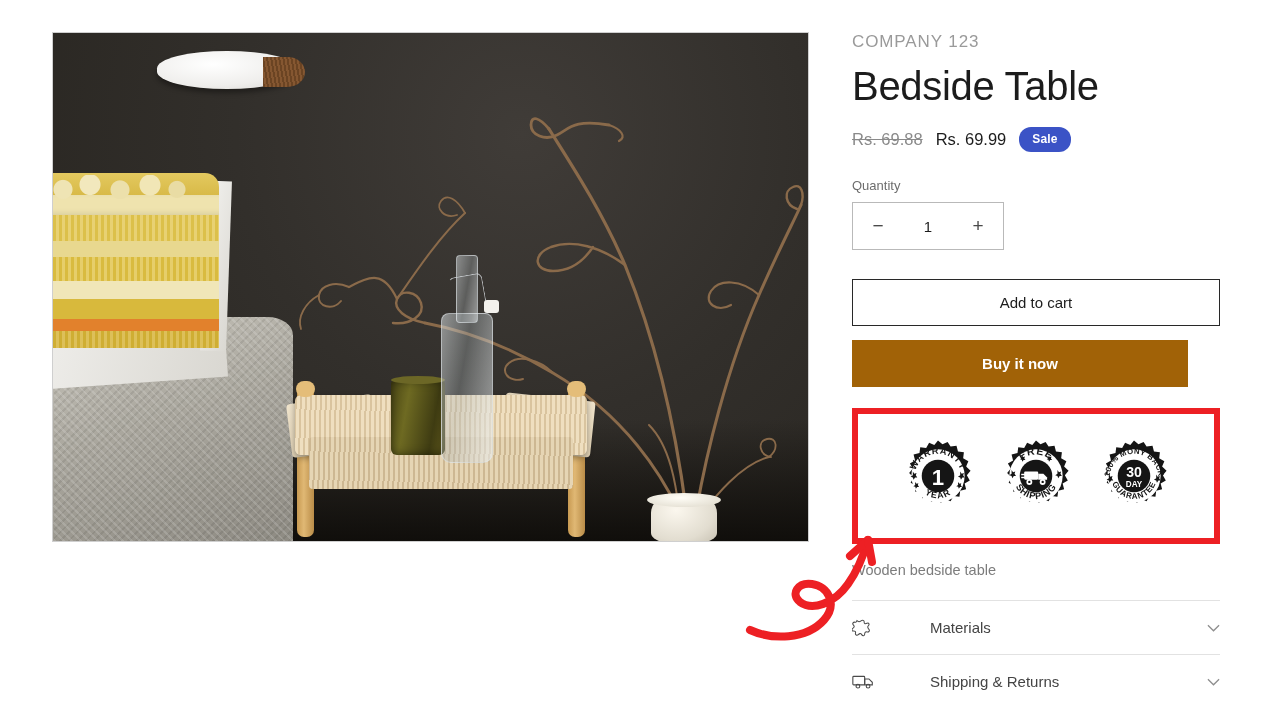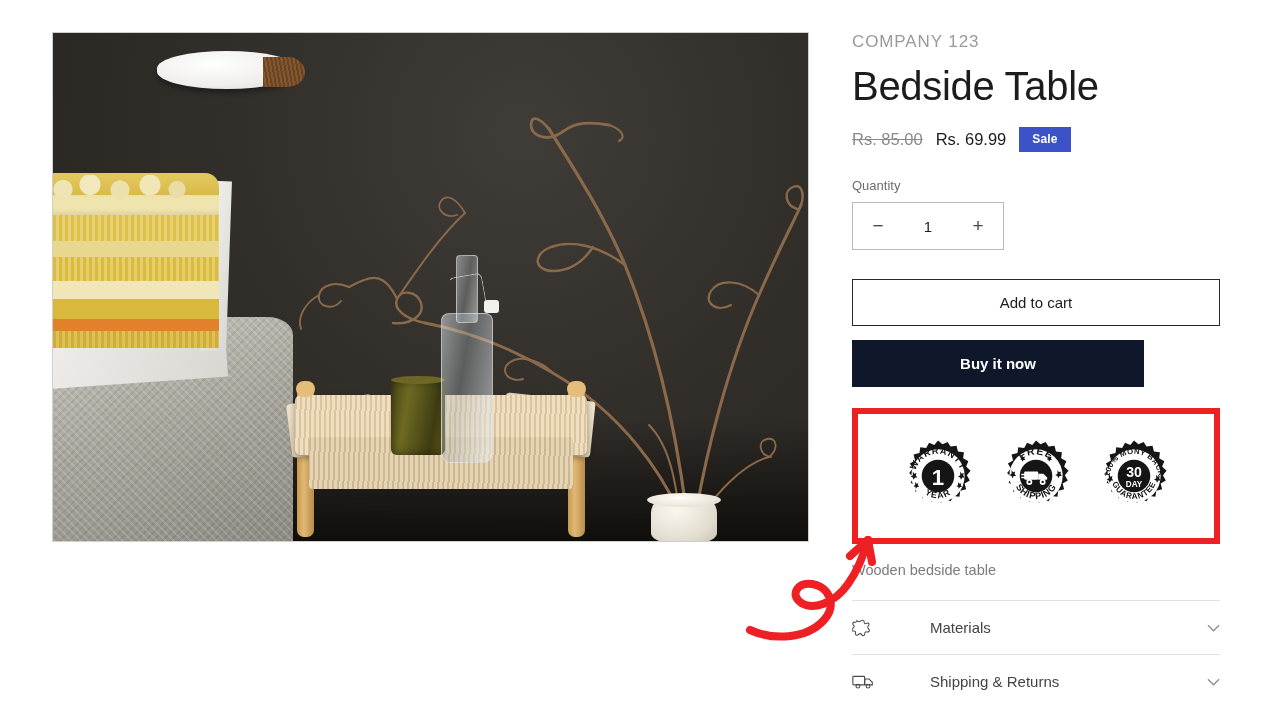--- a/index.html
+++ b/index.html
@@ -176,43 +176,43 @@
   }
   .title {
     margin-top:12px; font-size:40px; font-weight:400; color:#1c1c1c;
     letter-spacing:-.3px; line-height:1.1;
   }
   .price-row { margin-top:19px; display:flex; align-items:center; gap:13px; }
   .price-old { font-size:16.5px; color:#8a8a8a; text-decoration:line-through; }
   .price-new { font-size:16.5px; color:#1c1c1c; }
   .sale-badge {
     font-size:12px; font-weight:700; color:#fff;
-    background:#3b53c6; padding:5px 13px 6px; border-radius:0;
+    background:#3b53c6; padding:5px 13px 6px; border-radius:12px;
     letter-spacing:.2px;
   }
   .qty-label { margin-top:26px; font-size:13px; color:#6d6d6d; }
   .qty-box {
     margin-top:9px; width:152px; height:48px;
     border:1px solid #b9b9b9; display:flex; align-items:center;
     justify-content:space-between; padding:0 2px;
   }
   .qty-btn {
     width:46px; height:46px; display:flex; align-items:center; justify-content:center;
     font-size:19px; color:#4a4a4a; background:none; border:none; cursor:pointer;
     font-family:"Liberation Sans", sans-serif;
   }
   .qty-val { font-size:15px; color:#1c1c1c; width:48px; text-align:center; }
   .btn-cart {
     margin-top:29px; width:368px; height:47px;
     border:1px solid #282828; background:#fff; color:#1c1c1c;
     font-size:15px; cursor:pointer; font-family:"Liberation Sans", sans-serif;
   }
   .btn-buy {
-    margin-top:14px; width:292px; height:47px;
-    border:none; background:#0f172a; color:#fff;
+    margin-top:14px; width:336px; height:47px;
+    border:none; background:#a16207; color:#fff;
     font-size:15px; font-weight:700; cursor:pointer;
     font-family:"Liberation Sans", sans-serif;
   }
 
   
   .trust-outer {
     margin-top:21px; width:368px; height:136px;
     border:6px solid #ed2024; background:#fff;
     display:flex; align-items:center; justify-content:center; gap:24px;
   }
@@ -315,21 +315,21 @@
       </div>
     </div>
   </div>
 
   <div class="info">
 
     <div class="vendor">COMPANY 123</div>
     <h1 class="title">Bedside Table</h1>
 
     <div class="price-row">
-      <span class="price-old">Rs. 85.00</span>
+      <span class="price-old">Rs. 69.88</span>
       <span class="price-new">Rs. 69.99</span>
       <span class="sale-badge">Sale</span>
     </div>
 
     <div class="qty-label">Quantity</div>
     <div class="qty-box">
       <button class="qty-btn">−</button>
       <span class="qty-val">1</span>
       <button class="qty-btn">+</button>
     </div>

